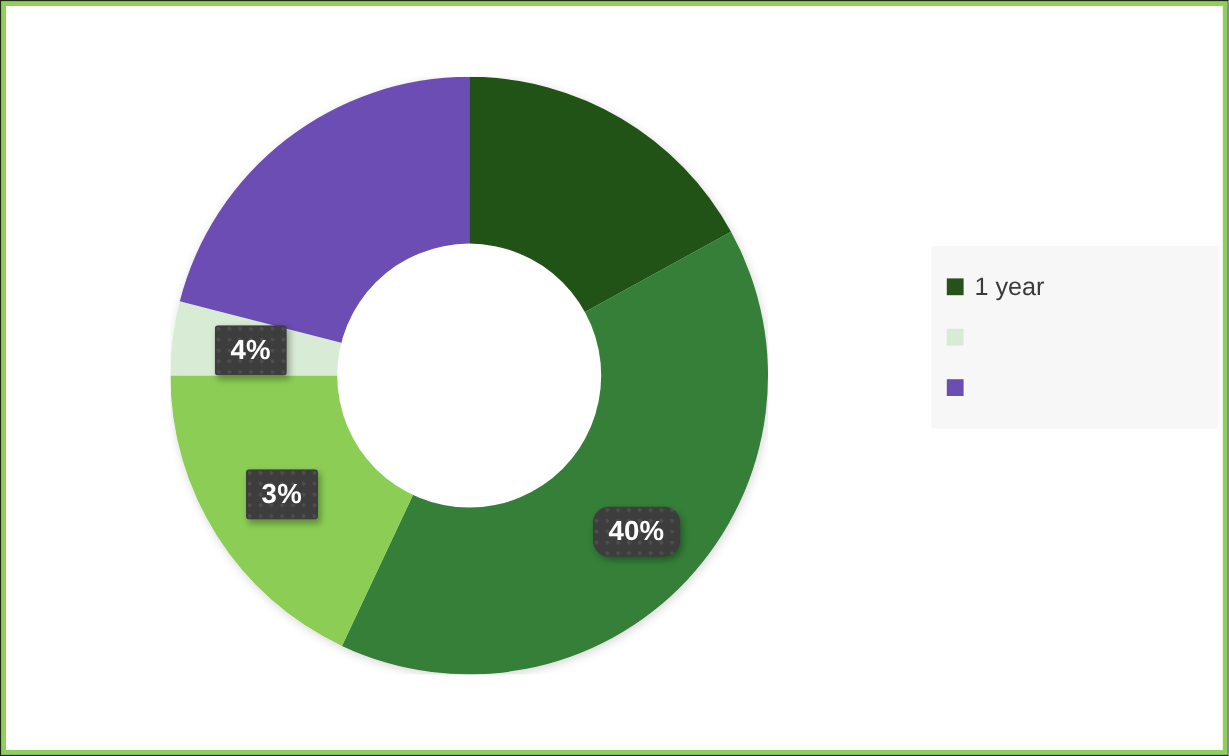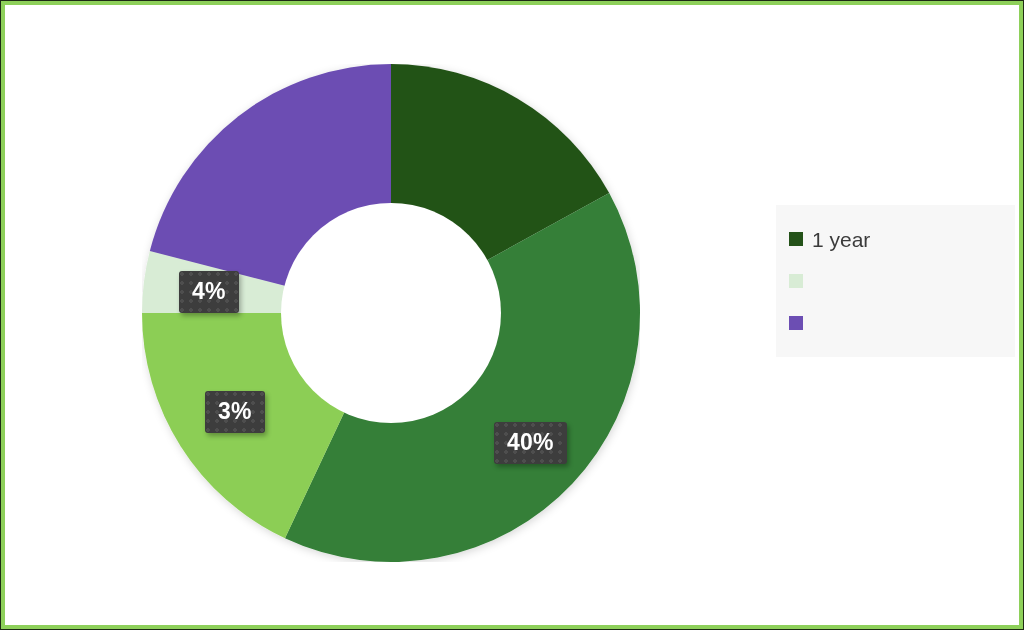--- a/index.html
+++ b/index.html
@@ -125,21 +125,21 @@
             <path d="M 249 249 L 467.20 129.04 A 249 249 0 0 1 142.98 474.30 Z" fill="#347f37"></path>
             <path d="M 249 249 L 142.98 474.30 A 249 249 0 0 1 0.00 249.00 Z" fill="#8cce54"></path>
             <path d="M 249 249 L 0.00 249.00 A 249 249 0 0 1 7.82 187.08 Z" fill="#d8ecd5"></path>
             <path d="M 249 249 L 7.82 187.08 A 249 249 0 0 1 249.00 0.00 Z" fill="#6c4eb3"></path>
           </g>
         <circle cx="249" cy="249" r="110" fill="#ffffff"></circle>
       </svg>
     </div>
 
 
-    <div class="data-label" style="left:489px; top:417px;">40%</div>
+    <div class="data-label" style="left:489px; top:417px;border-radius:14px;">40%</div>
 
     <div class="data-label" style="left:200px; top:386px;">3%</div>
 
     <div class="data-label" style="left:174px; top:266px;">4%</div>
 
 
     <div id="legend">
 
       <div class="legend-item">
         <span class="legend-swatch" style="background:#245219;"></span>

